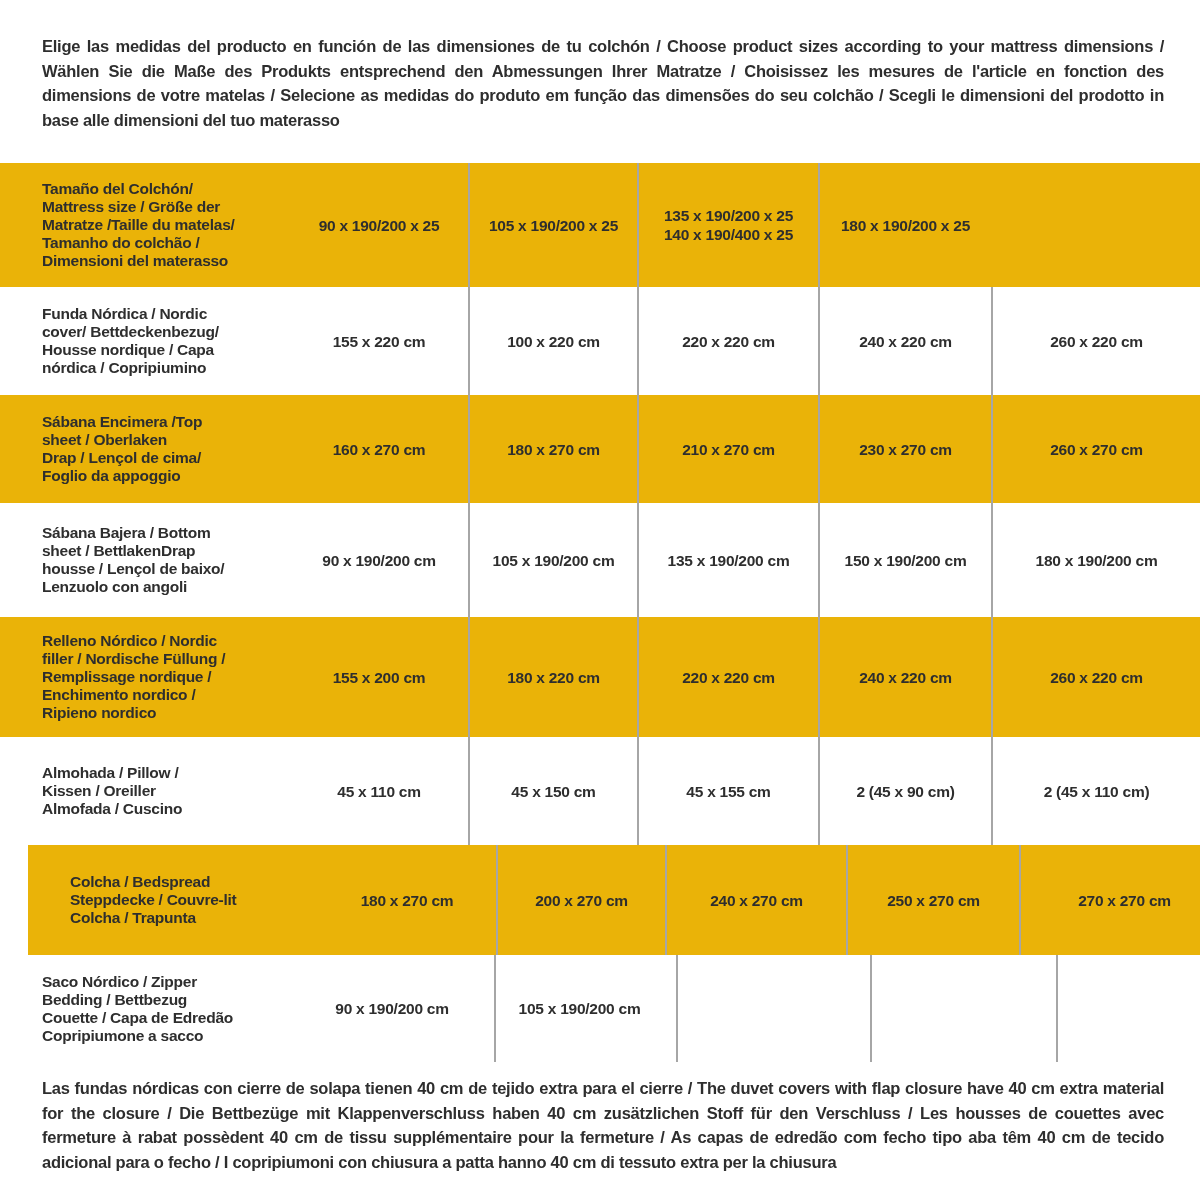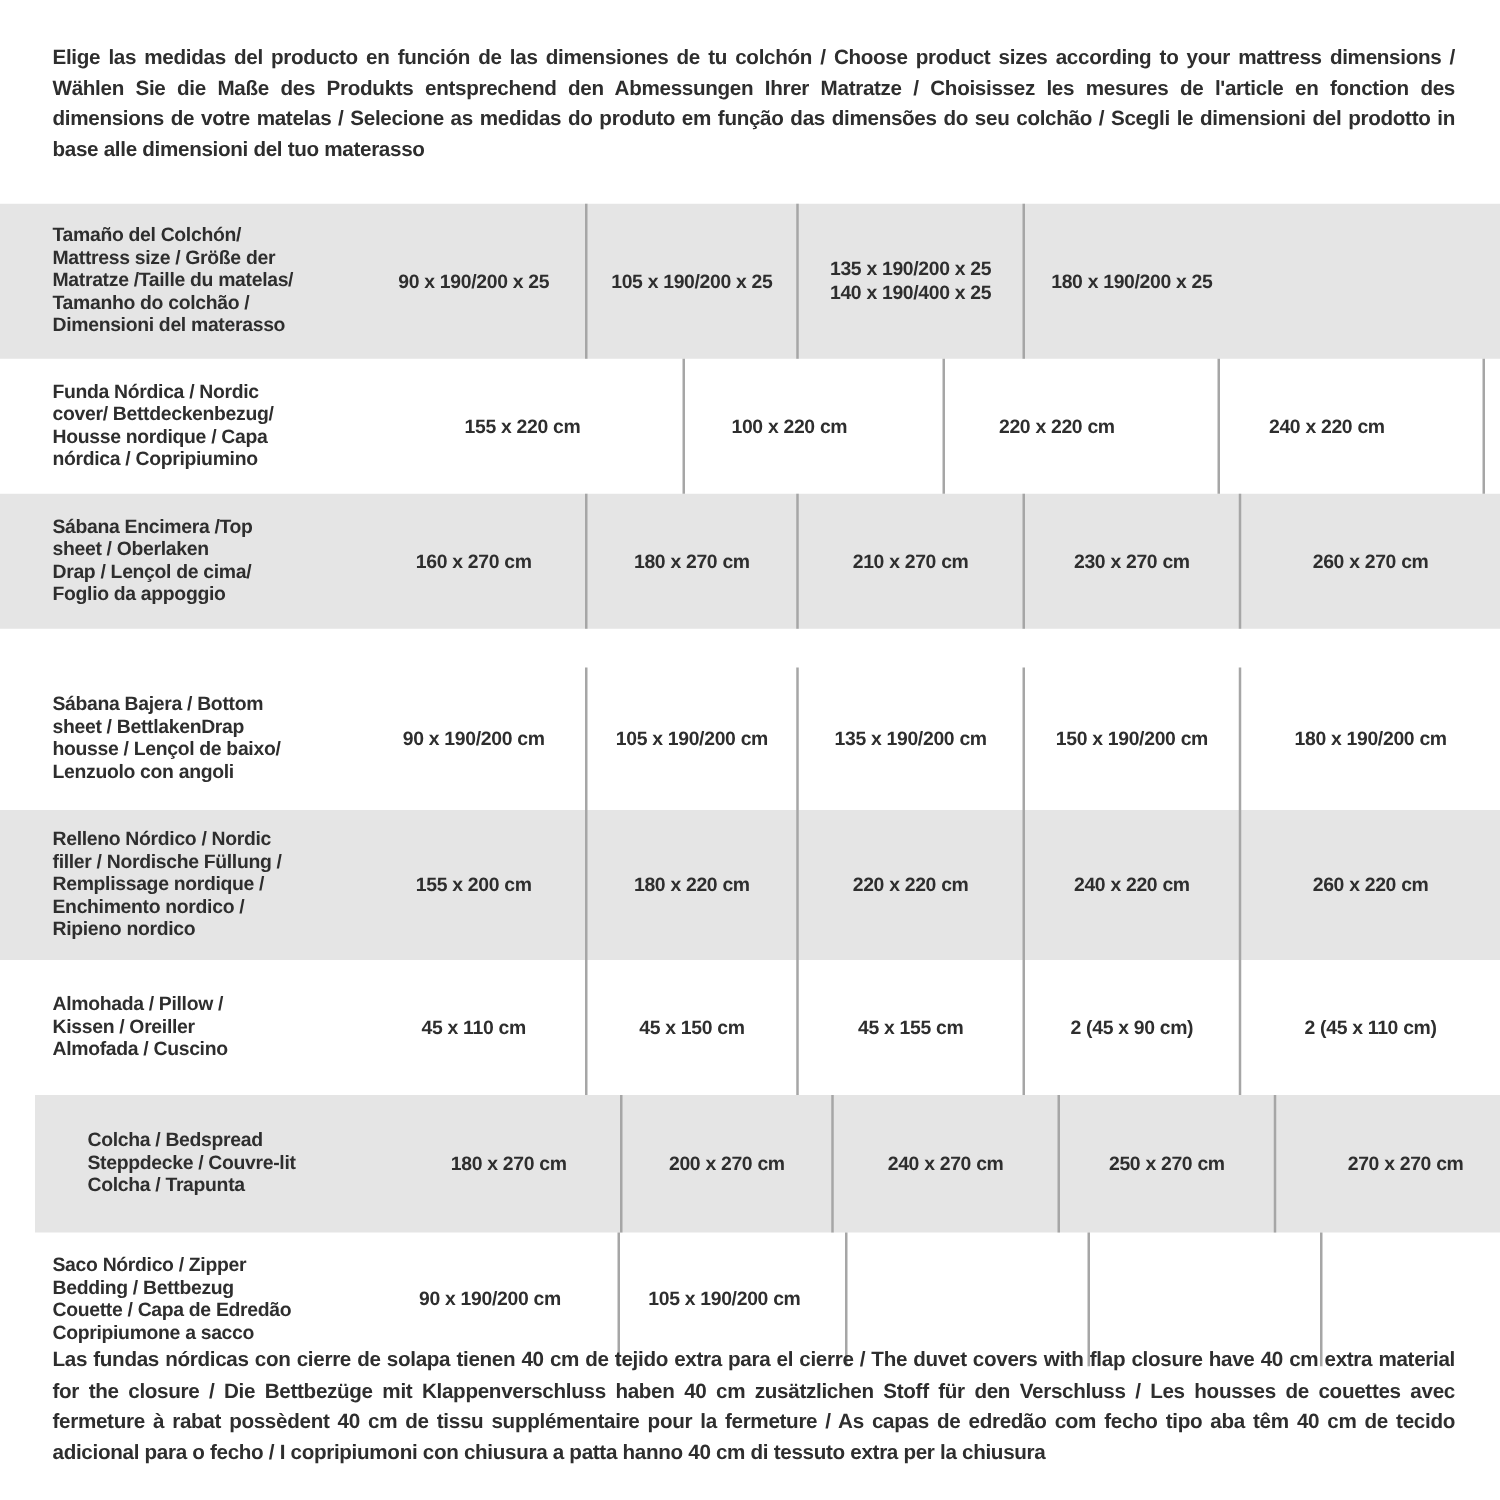--- a/index.html
+++ b/index.html
@@ -13,25 +13,25 @@
     font-weight:bold;font-size:16.5px;line-height:24.5px;
     text-align:justify;letter-spacing:-0.25px;
   }
   .size-table{
     position:absolute;left:0;top:163px;width:1200px;
   }
   .row{
     display:grid;
     grid-template-columns:290px 178px 169px 181px 173px 209px;
   }
-  .row.gray{background:#e5e5e5;}
+  .row.gray{background:#eab308;}
   .row:nth-child(1){height:124px;}
-  .row:nth-child(2){height:108px;gap:39px;}
+  .row:nth-child(2){height:108px;}
   .row:nth-child(3){height:108px;}
-  .row:nth-child(4){height:114px;margin-top:31px;}
+  .row:nth-child(4){height:114px;}
   .row:nth-child(5){height:120px;}
   .row:nth-child(6){height:108px;}
   .row:nth-child(7){height:110px;margin-left:28px;}
   .row:nth-child(8){height:107px;gap:13px;}
   .cell{
     display:flex;align-items:center;justify-content:center;
     font-weight:bold;font-size:15.5px;line-height:19px;
     letter-spacing:-0.25px;white-space:pre-line;text-align:center;
   }
   .cell.label{

